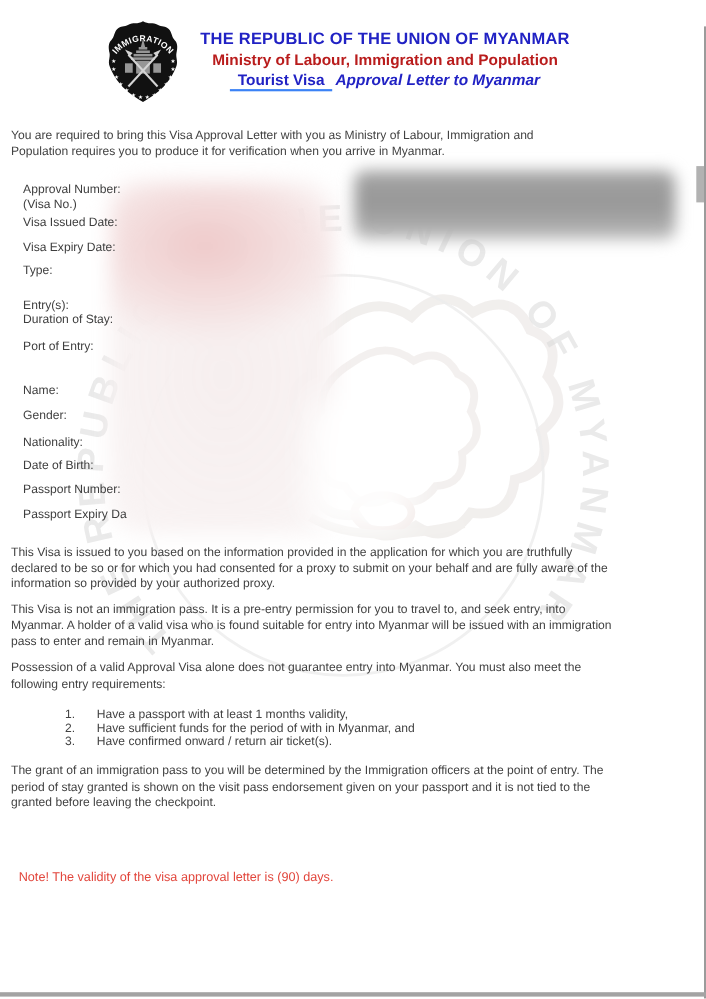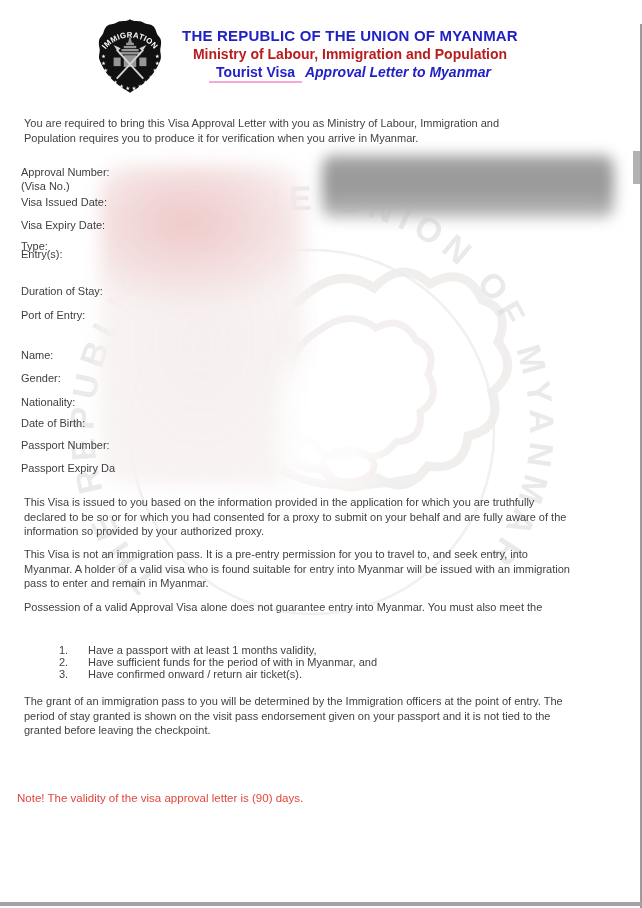--- a/index.html
+++ b/index.html
@@ -27,24 +27,24 @@
     border-radius:10px;
     background: linear-gradient(180deg, #a6a6a6 0%, #979797 45%, #a3a3a3 70%, #c2c2c2 100%);
     filter: blur(7px);
   }
   
   .badge { position:absolute; left:91px; top:17px; width:78px; height:78px; z-index:2; }
   .titles { position:absolute; left:100px; top:26px; width:500px; text-align:center; z-index:2; }
   .t1 { font-size:15px; font-weight:bold; color:#2122c4; line-height:19px; letter-spacing:0.2px; }
   .t2 { font-size:14px; font-weight:bold; color:#b91c1c; line-height:18px; }
   .t3 { font-size:14px; font-weight:bold; color:#2122c4; line-height:18px; }
-  .t3 .u { border-bottom:2px solid #f9a8d4; padding:0 7px 1px 7px; }
+  .t3 .u { border-bottom:2px solid #3b82f6; padding:0 7px 1px 7px; }
   .t3 .rest { margin-left:3px;font-style:italic; }
   
-  .para { position:absolute; left:24px; width:610px; font-size:11px; line-height:14.6px; color:#424242; z-index:2; }
+  .para { position:absolute; left:10px; width:610px; font-size:11px; line-height:14.6px; color:#424242; z-index:2; }
   .ln { white-space:nowrap; }
   .field { position:absolute; left:21px; font-size:11px; color:#3e3e3e; white-space:nowrap; z-index:2; }
   .req-row { position:absolute; left:59px; font-size:11px; color:#424242; white-space:nowrap; z-index:2; }
   .req-row .num { display:inline-block; width:29px; }
   .note { position:absolute; left:17px; top:757px; font-size:11.5px; color:#e2463c; white-space:nowrap; z-index:2;margin-top:35px; }
   
   .right-edge { position:absolute; left:640px; top:24px; width:2px; height:884px; background:#9b9b9b; z-index:4; }
   .scroll-thumb { position:absolute; left:633px; top:151px; width:7px; height:33px; background:#b2b2b2; z-index:5; }
   .bottom-edge { position:absolute; left:0; top:902px; width:642px; height:4px; background:#a3a3a3; z-index:4; }
 </style>
@@ -128,21 +128,21 @@
   <div class="para" style="top:116px">
     <div class="ln">You are required to bring this Visa Approval Letter with you as Ministry of Labour, Immigration and</div>
     <div class="ln">Population requires you to produce it for verification when you arrive in Myanmar.</div>
   </div>
 
   <div class="field" style="top:166px">Approval Number:</div>
   <div class="field" style="top:180px">(Visa No.)</div>
   <div class="field" style="top:196px">Visa Issued Date:</div>
   <div class="field" style="top:219px">Visa Expiry Date:</div>
   <div class="field" style="top:240px">Type:</div>
-  <div class="field" style="top:248px">Entry(s):</div>
+  <div class="field" style="top:272px">Entry(s):</div>
   <div class="field" style="top:285px">Duration of Stay:</div>
   <div class="field" style="top:309px">Port of Entry:</div>
 
   <div class="field" style="top:349px">Name:</div>
   <div class="field" style="top:372px">Gender:</div>
   <div class="field" style="top:396px">Nationality:</div>
   <div class="field" style="top:417px">Date of Birth:</div>
   <div class="field" style="top:439px">Passport Number:</div>
   <div class="field" style="top:462px">Passport Expiry Da</div>
 
@@ -155,20 +155,21 @@
   </div>
 
   <div class="para" style="top:547px">
     <div class="ln">This Visa is not an immigration pass. It is a pre-entry permission for you to travel to, and seek entry, into</div>
     <div class="ln">Myanmar. A holder of a valid visa who is found suitable for entry into Myanmar will be issued with an immigration</div>
     <div class="ln">pass to enter and remain in Myanmar.</div>
   </div>
 
   <div class="para" style="top:600px">
     <div class="ln">Possession of a valid Approval Visa alone does not guarantee entry into Myanmar. You must also meet the</div>
+    <div class="ln">following entry requirements:</div>
   </div>
 
   <div class="req-row" style="top:644px">
     <span class="num">1.</span><span>Have a passport with at least 1 months validity,</span>
   </div>
   <div class="req-row" style="top:656px">
     <span class="num">2.</span><span>Have sufficient funds for the period of with in Myanmar, and</span>
   </div>
   <div class="req-row" style="top:668px">
     <span class="num">3.</span><span>Have confirmed onward / return air ticket(s).</span>

